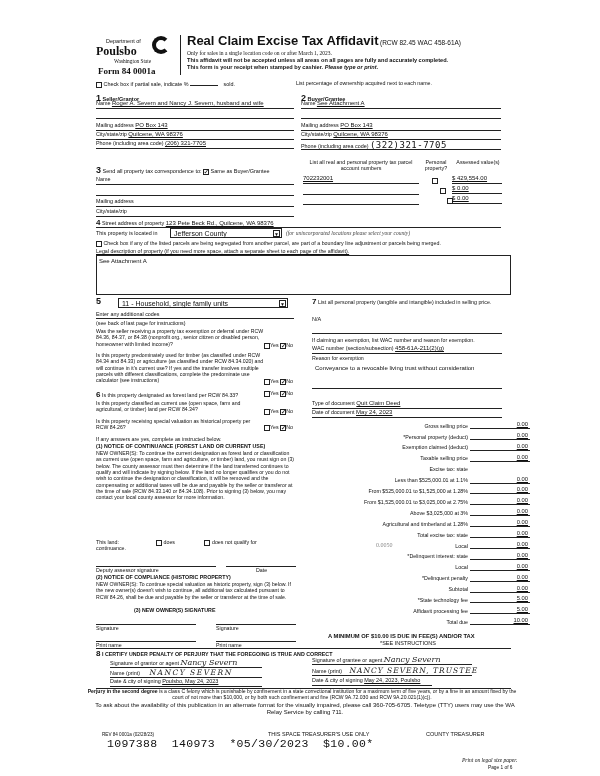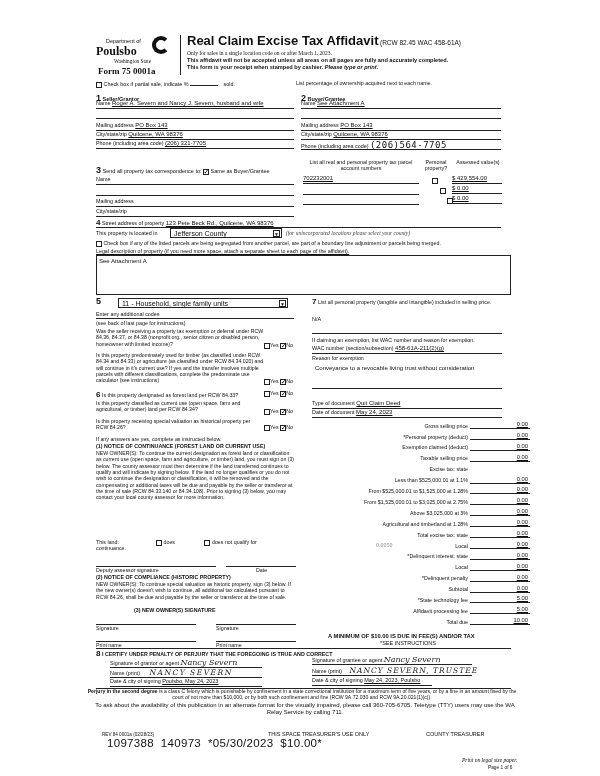--- a/index.html
+++ b/index.html
@@ -26,21 +26,21 @@
 <body>
 
 
 
 
 <div class="abs" style="left:96px;top:35px;width:80px;height:42px;">
   <div class="abs" style="left:10px;top:3px;font-size:5.5px;">Department of</div>
   <div class="abs" style="left:0;top:9px;font-size:12px;font-weight:bold;font-family:'Liberation Serif',serif;">Poulsbo</div>
   <div class="abs" style="left:56px;top:1px;width:18px;height:18px;border-radius:50%;border:4px solid #111;border-right-color:transparent;"></div>
   <div class="abs" style="left:18px;top:23px;font-size:5.3px;font-family:'Liberation Serif',serif;">Washington State</div>
-  <div class="abs" style="left:2px;top:31px;font-size:9px;font-weight:bold;font-family:'Liberation Serif',serif;">Form 75 0001a</div>
+  <div class="abs" style="left:2px;top:31px;font-size:9px;font-weight:bold;font-family:'Liberation Serif',serif;">Form 84 0001a</div>
 </div>
 <div class="abs" style="left:180px;top:35px;height:40px;border-left:1px solid #222;"></div>
 <div class="abs" style="left:187px;top:33px;white-space:nowrap;">
   <span style="font-size:13px;font-weight:bold;">Real Claim Excise Tax Affidavit</span>
   <span style="font-size:6.5px;">(RCW 82.45 WAC 458-61A)</span>
 </div>
 <div class="abs" style="left:187px;top:50px;font-size:5.5px;font-family:'Liberation Serif',serif;">Only for sales in a single location code on or after March 1, 2023.</div>
 <div class="abs" style="left:187px;top:57px;font-size:5.6px;font-weight:bold;">This affidavit will not be accepted unless all areas on all pages are fully and accurately completed.</div>
 <div class="abs" style="left:187px;top:64px;font-size:5.6px;font-weight:bold;">
   <span>This form is your receipt when stamped by cashier.</span>
@@ -109,21 +109,21 @@
 <div class="abs line" style="left:301px;top:122px;width:200px;height:9px;">
   <span class="lbl">Mailing address</span>
   <span class="fill">PO Box 143</span>
 </div>
 <div class="abs line" style="left:301px;top:131px;width:200px;height:9px;">
   <span class="lbl">City/state/zip</span>
   <span class="fill">Quilcene, WA  98376</span>
 </div>
 <div class="abs line" style="left:301px;top:140px;width:200px;height:10px;">
   <span class="lbl">Phone (including area code)</span>
-  <span style="font-family:'DejaVu Sans Mono',monospace;font-size:9px;letter-spacing:0.5px;">(206)564-7705</span>
+  <span style="font-family:'DejaVu Sans Mono',monospace;font-size:9px;letter-spacing:0.5px;">(322)321-7705</span>
 </div>
 
 
 <div class="abs" style="left:306px;top:159px;width:110px;text-align:center;font-size:5.3px;">List all real and personal property tax parcel account numbers</div>
 <div class="abs" style="left:422px;top:159px;width:28px;text-align:center;font-size:5.3px;">Personal property?</div>
 <div class="abs" style="left:455px;top:159px;width:46px;text-align:center;font-size:5.3px;">Assessed value(s)</div>
 
 <div class="abs line" style="left:303px;top:175px;width:116px;height:9px;"><span class="fill">702232001</span></div>
 <span class="abs cb" style="left:432px;top:177px;"></span>
 <div class="abs line" style="left:452px;top:175px;width:50px;height:9px;"><span class="fill">$ 429,554.00</span></div>
@@ -384,18 +384,18 @@
 
 <div class="abs" style="left:96px;top:688px;width:415px;border-top:0.8px solid #222;"></div>
 <div class="abs" style="left:82px;top:689px;width:440px;font-size:5.1px;line-height:1.15;text-align:center;">
   <b>Perjury in the second degree</b>
   <span>is a class C felony which is punishable by confinement in a state correctional institution for a maximum term of five years, or by a fine in an amount fixed by the court of not more than $10,000, or by both such confinement and fine (RCW 9A.72.030 and RCW 9A.20.021(1)(c)).</span>
 </div>
 <div class="abs" style="left:95px;top:702px;width:420px;font-size:6px;text-align:center;line-height:1.1;">To ask about the availability of this publication in an alternate format for the visually impaired, please call 360-705-6705. Teletype (TTY) users may use the WA Relay Service by calling 711.</div>
 <div class="abs" style="left:102px;top:732px;font-size:4.6px;">REV 84 0001a  (02/28/23)</div>
 <div class="abs" style="left:268px;top:731px;font-size:5.5px;">THIS SPACE TREASURER'S USE ONLY</div>
 <div class="abs" style="left:426px;top:731px;font-size:5.5px;">COUNTY TREASURER</div>
-<div class="abs" style="left:107px;top:737px;font-family:Liberation Sans, sans-serif;font-size:11.5px;white-space:pre;letter-spacing:0.3px;">1097388  140973  *05/30/2023  $10.00*</div>
+<div class="abs" style="left:107px;top:737px;font-family:Liberation Mono, monospace;font-size:11.5px;white-space:pre;letter-spacing:0.3px;">1097388  140973  *05/30/2023  $10.00*</div>
 <div class="abs" style="left:462px;top:757px;font-size:5.5px;font-style:italic;font-family:'Liberation Serif',serif;">Print on legal size paper.</div>
 <div class="abs" style="left:488px;top:765px;font-size:4.8px;">Page 1 of 6</div>
 
 
 
 
 </body></html>

